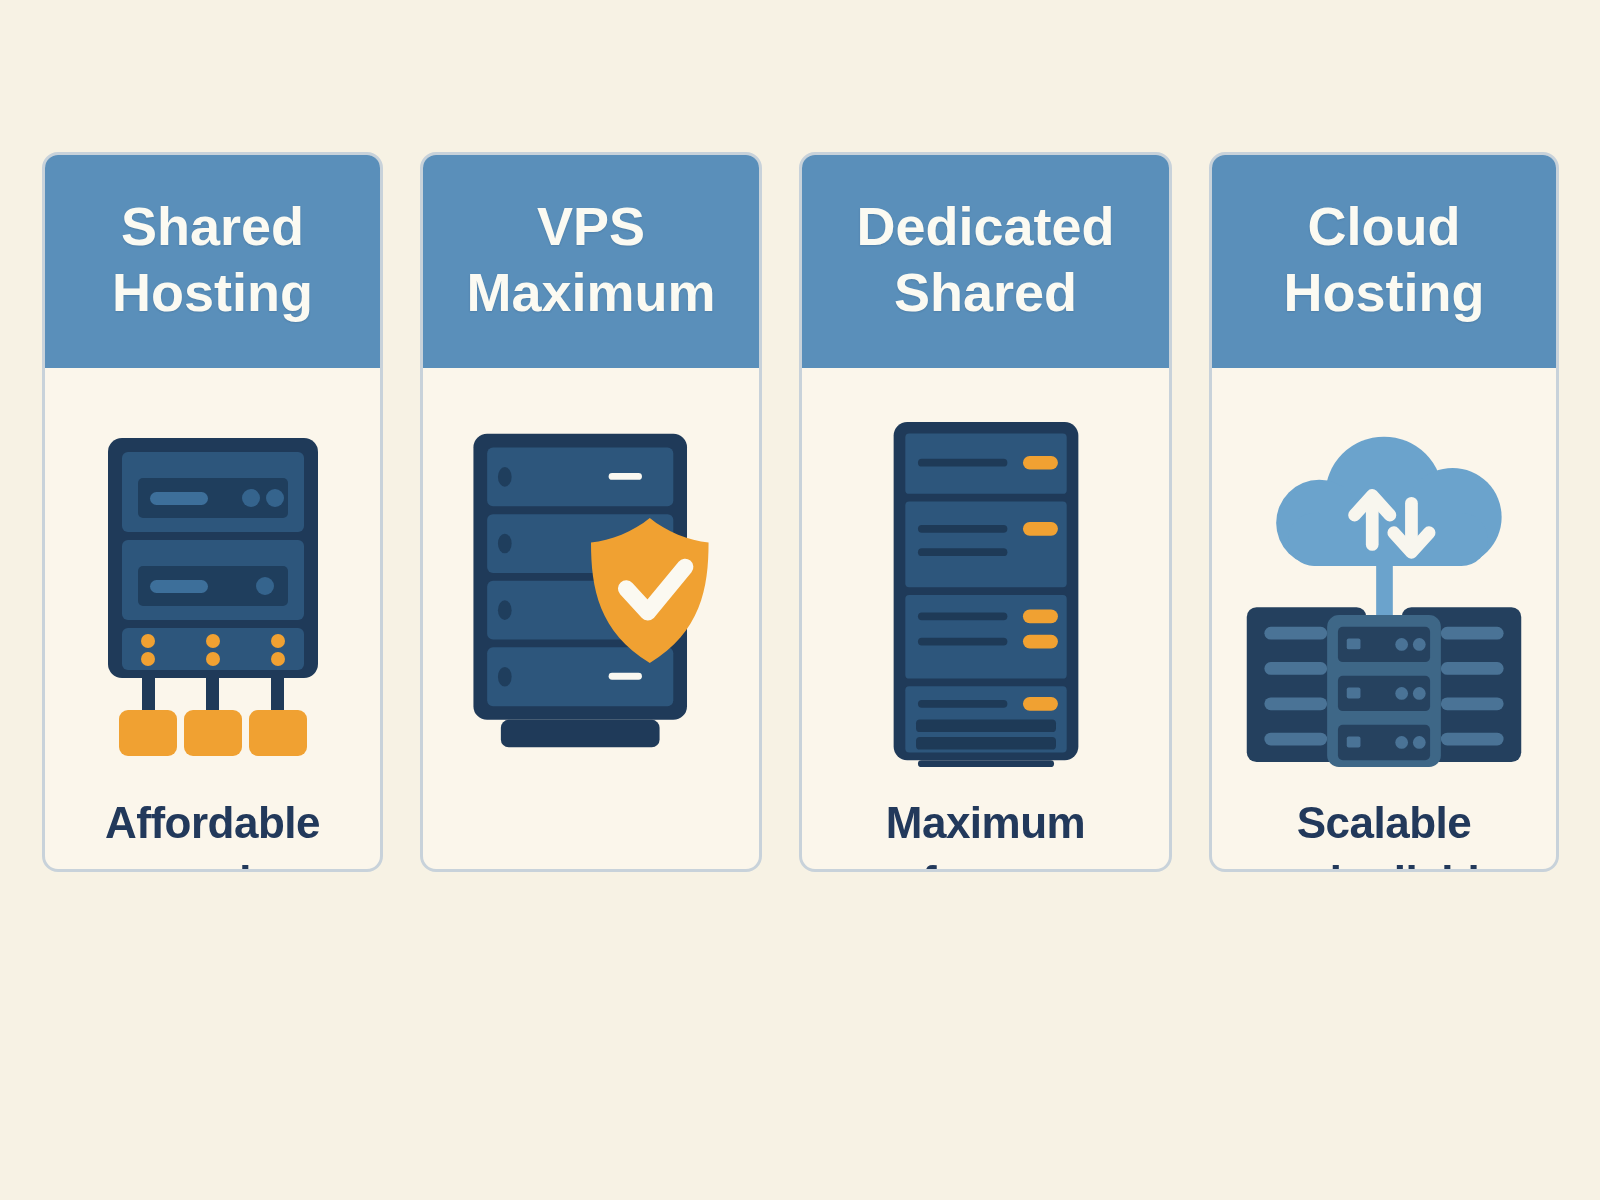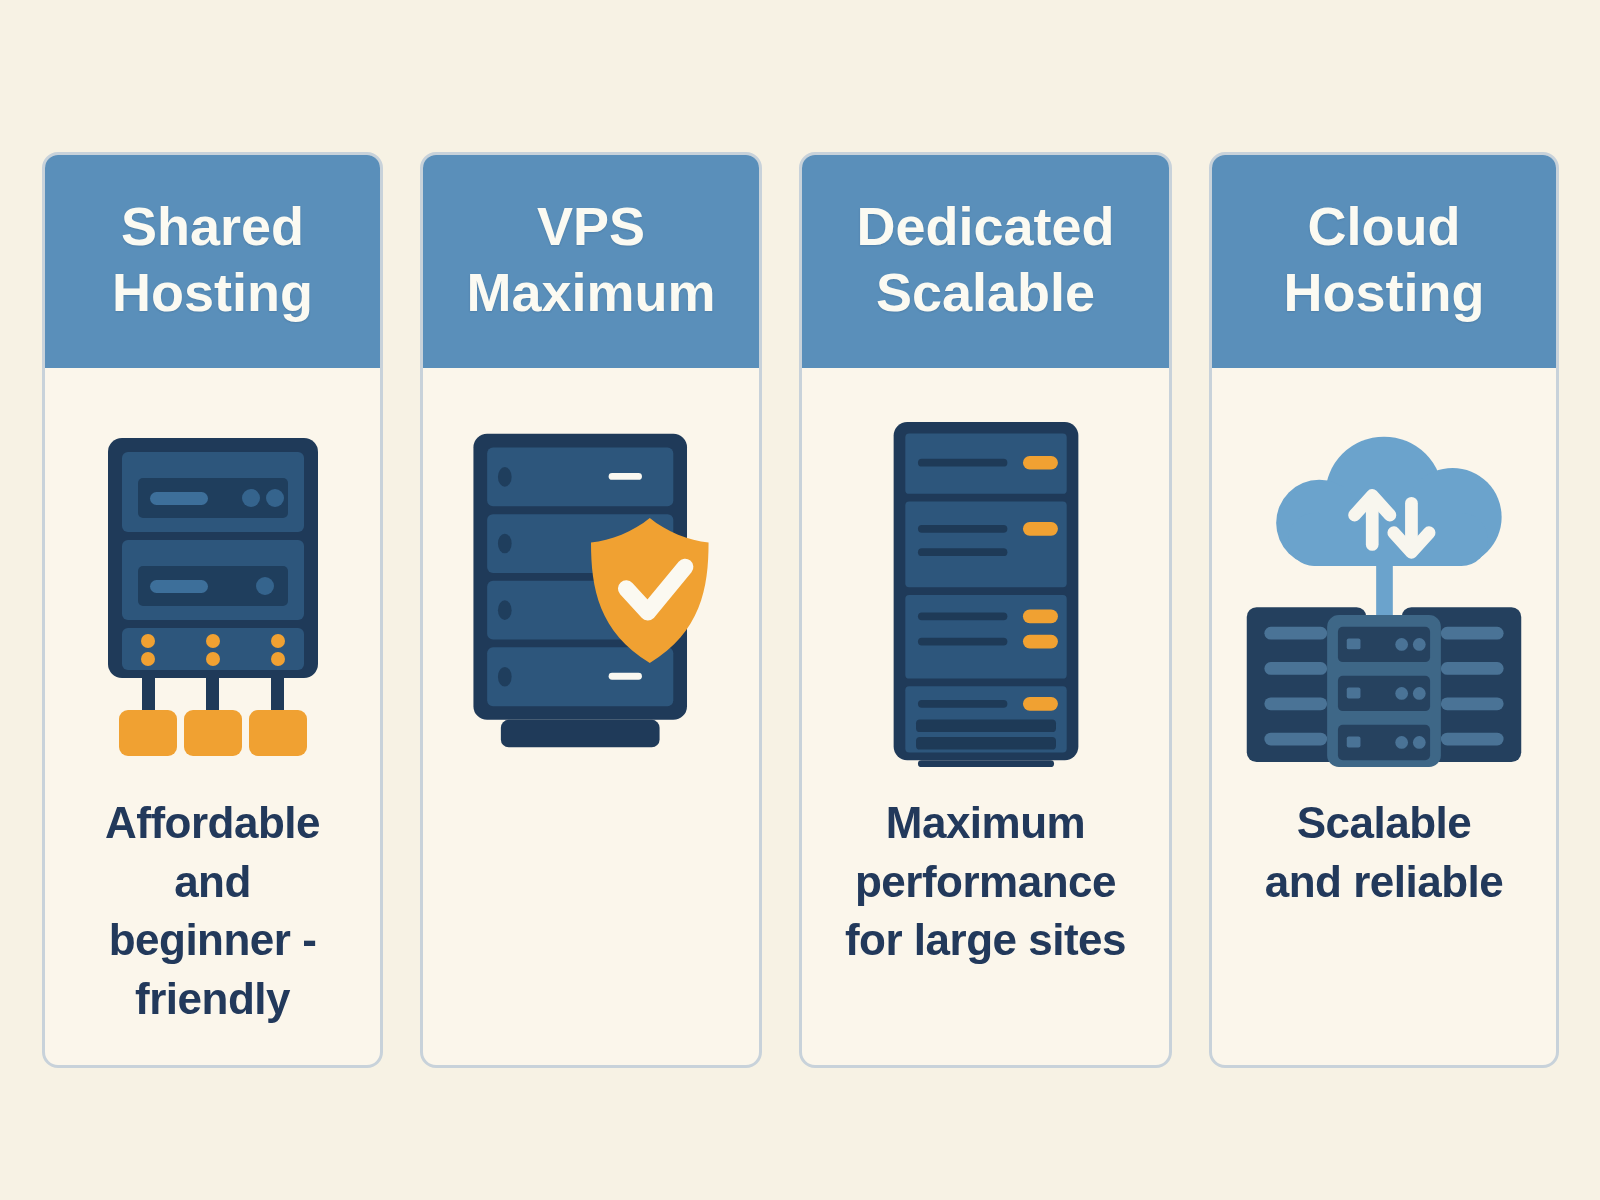--- a/index.html
+++ b/index.html
@@ -11,21 +11,21 @@
     height: 1200px;
     overflow: hidden;
     background: var(--background, #F7F2E4);
     font-family: "Liberation Sans", "DejaVu Sans", sans-serif;
   }
   .cards {
     display: grid;
     grid-template-columns: 341px 342px 373px 350px;
     column-gap: 37px;
     margin: 152px 40px 0 42px;
-    height: 916px;
+    height: 720px;
   }
   .card {
     border: 3px solid var(--card-border, #C8D2DA);
     border-radius: 16px;
     background: var(--card-background, #FBF6EB);
     box-sizing: border-box;
     display: flex;
     flex-direction: column;
     overflow: hidden;
   }
@@ -141,21 +141,21 @@
           <path d="M200 96 C 217 110 240 119 260 121 C 260 168 252 212 200 244 C 148 212 140 168 140 121 C 160 119 183 110 200 96 Z" fill="#F0A132"></path>
           <path d="M176 168 L198 192 L236 146" fill="none" stroke="#FBF9F1" stroke-width="17" stroke-linecap="round" stroke-linejoin="round"></path>
         </svg>
       </div>
     </div>
   </section>
 
   <section class="card">
     <header class="card-header">
       <h2 class="card-title">Dedicated
-Scalable</h2>
+Shared</h2>
     </header>
     <div class="card-body">
       <div class="icon-area">
         <svg width="200" height="350" viewBox="0 0 200 360">
           <rect x="5" y="4" width="190" height="348" rx="14" fill="#1F3A59"></rect>
           <rect x="30" y="352" width="140" height="7" rx="3.5" fill="#1F3A59"></rect>
           <rect x="17" y="16" width="166" height="62" rx="4" fill="#2D567C"></rect>
           <rect x="17" y="86" width="166" height="88" rx="4" fill="#2D567C"></rect>
           <rect x="17" y="182" width="166" height="86" rx="4" fill="#2D567C"></rect>
           <rect x="17" y="276" width="166" height="68" rx="4" fill="#2D567C"></rect>

